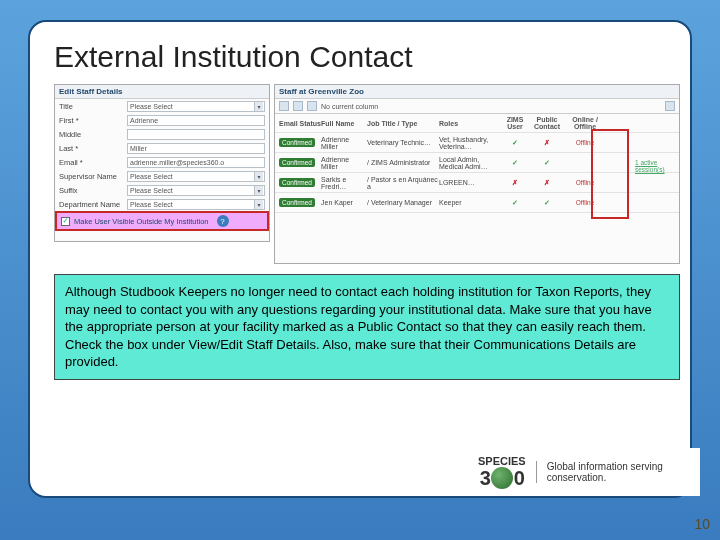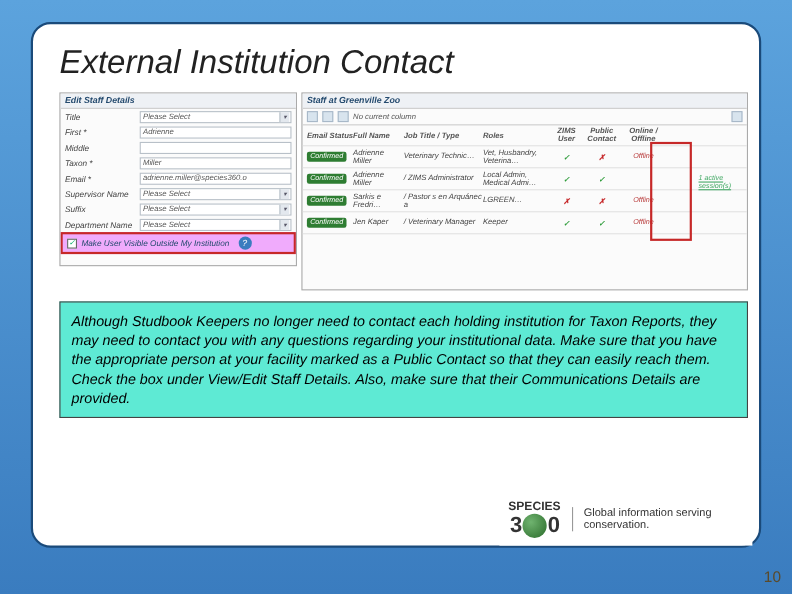--- a/index.html
+++ b/index.html
@@ -9,21 +9,20 @@
     background: linear-gradient(to bottom, #5ca3dd 0%, #3a7cbf 100%);
     position: relative;
   }
   .card {
     position: absolute;
     left: 28px; top: 20px; right: 28px; bottom: 42px;
     background: #fff;
     border: 2px solid #1a4a7a;
     border-radius: 18px;
     padding: 18px 10px 14px 24px;
-    font-style: italic;
   }
   .title {
     font-size: 30px;
     font-weight: 400;
     color: #222;
     margin-bottom: 10px;
   }
   .shots {
     display: flex;
     gap: 4px;
@@ -94,21 +93,21 @@
   .note-box {
     border: 1px solid #444;
     background: #5eead4;
     padding: 8px 10px;
     font-size: 13px;
     line-height: 1.35;
     color: #000;
   }
   .footer-logo {
     position:absolute;
-    right: 36px;
+    right: 20px;
     bottom: 44px;
     width: 230px; height: 48px;
     background:#fff;
     display:flex;align-items:center;
     padding:4px 8px;
     gap:10px;
     justify-content:space-between;
   }
   .logo-block{display:flex;flex-direction:column;align-items:center;font-weight:bold;color:#333;font-size:11px; }
   .logo-360{display:flex;align-items:center;font-size:20px;font-weight:bold;letter-spacing:-1px;}
@@ -146,21 +145,21 @@
               <span>Adrienne</span>
             </div>
         </div>
         <div class="form-row">
           <div class="lbl">Middle</div>
           <div class="fld">
               <span></span>
             </div>
         </div>
         <div class="form-row">
-          <div class="lbl">Taxon *</div>
+          <div class="lbl">Last *</div>
           <div class="fld">
               <span>Miller</span>
             </div>
         </div>
         <div class="form-row">
           <div class="lbl">Email *</div>
           <div class="fld">
               <span>adrienne.miller@species360.o</span>
             </div>
         </div>

